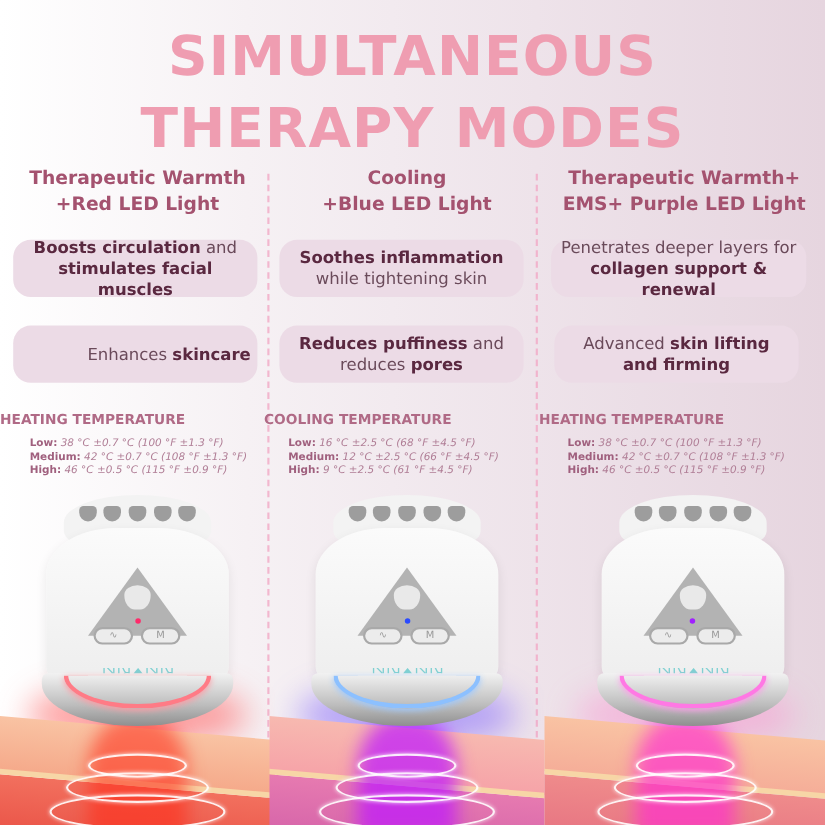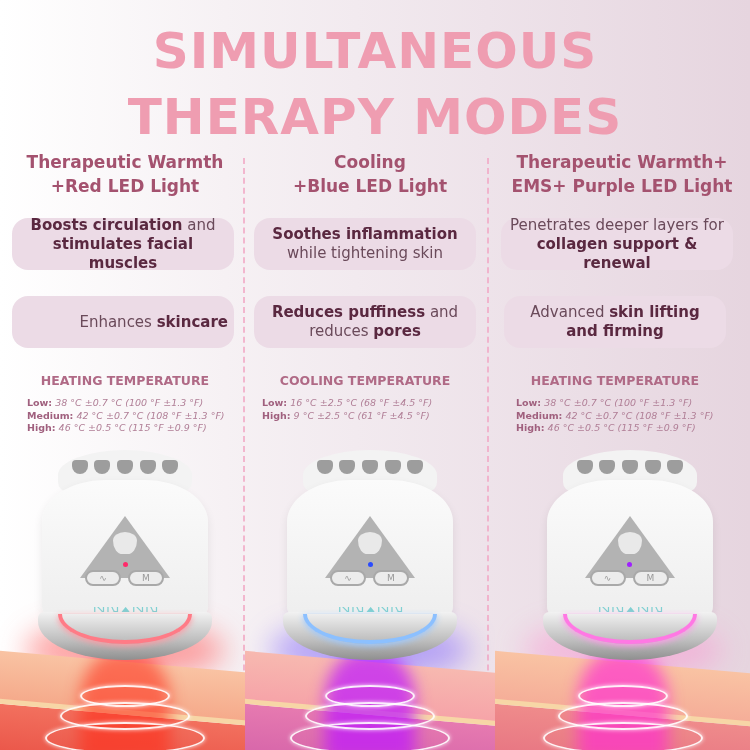--- a/index.html
+++ b/index.html
@@ -44,21 +44,21 @@
     text-align: center;
     font-size: 15px;
     line-height: 19px;
     color: #5a2840;
     padding: 0 6px;
   }
   .pill b { font-weight: bold; color: #5a2840; }
   .pill .norm { font-weight: normal; color: #6a4a5a; }
   .temp-head {
     position: absolute; top: 223px; left: 0; width: 100%;
-    text-align: center;
+    text-align: left;
     font-weight: bold;
     color: #b06a86;
     font-size: 12.5px;
   }
   .temp-list {
     position: absolute; top: 247px;
     font-size: 9.5px;
     line-height: 12.5px;
     color: #b07e96;
   }
@@ -198,20 +198,21 @@
   </div>
   <div class="pill" style="top:146px; left:9px; width:222px;">
     <div>
       <b>Reduces puffiness</b><span class="norm"> and</span><br>
       <span class="norm">reduces </span><b>pores</b>
     </div>
   </div>
   <div class="temp-head" style="margin-left:-5px">COOLING TEMPERATURE</div>
   <div class="temp-list" style="left:17px">
     <div><span class="lbl">Low:</span> <span class="val">16 °C ±2.5 °C (68 °F ±4.5 °F)</span></div>
+    <div><span class="lbl">Medium:</span> <span class="val">12 °C ±2.5 °C (66 °F ±4.5 °F)</span></div>
     <div><span class="lbl">High:</span> <span class="val">9 °C ±2.5 °C (61 °F ±4.5 °F)</span></div>
   </div>
 </section>
 
 <section class="col" style="left:497px">
   <h2 class="col-title">
     <div>Therapeutic Warmth+</div>
     <div>EMS+ Purple LED Light</div>
   </h2>
   <div class="pill" style="top:68px; left:4px; width:232px;">

